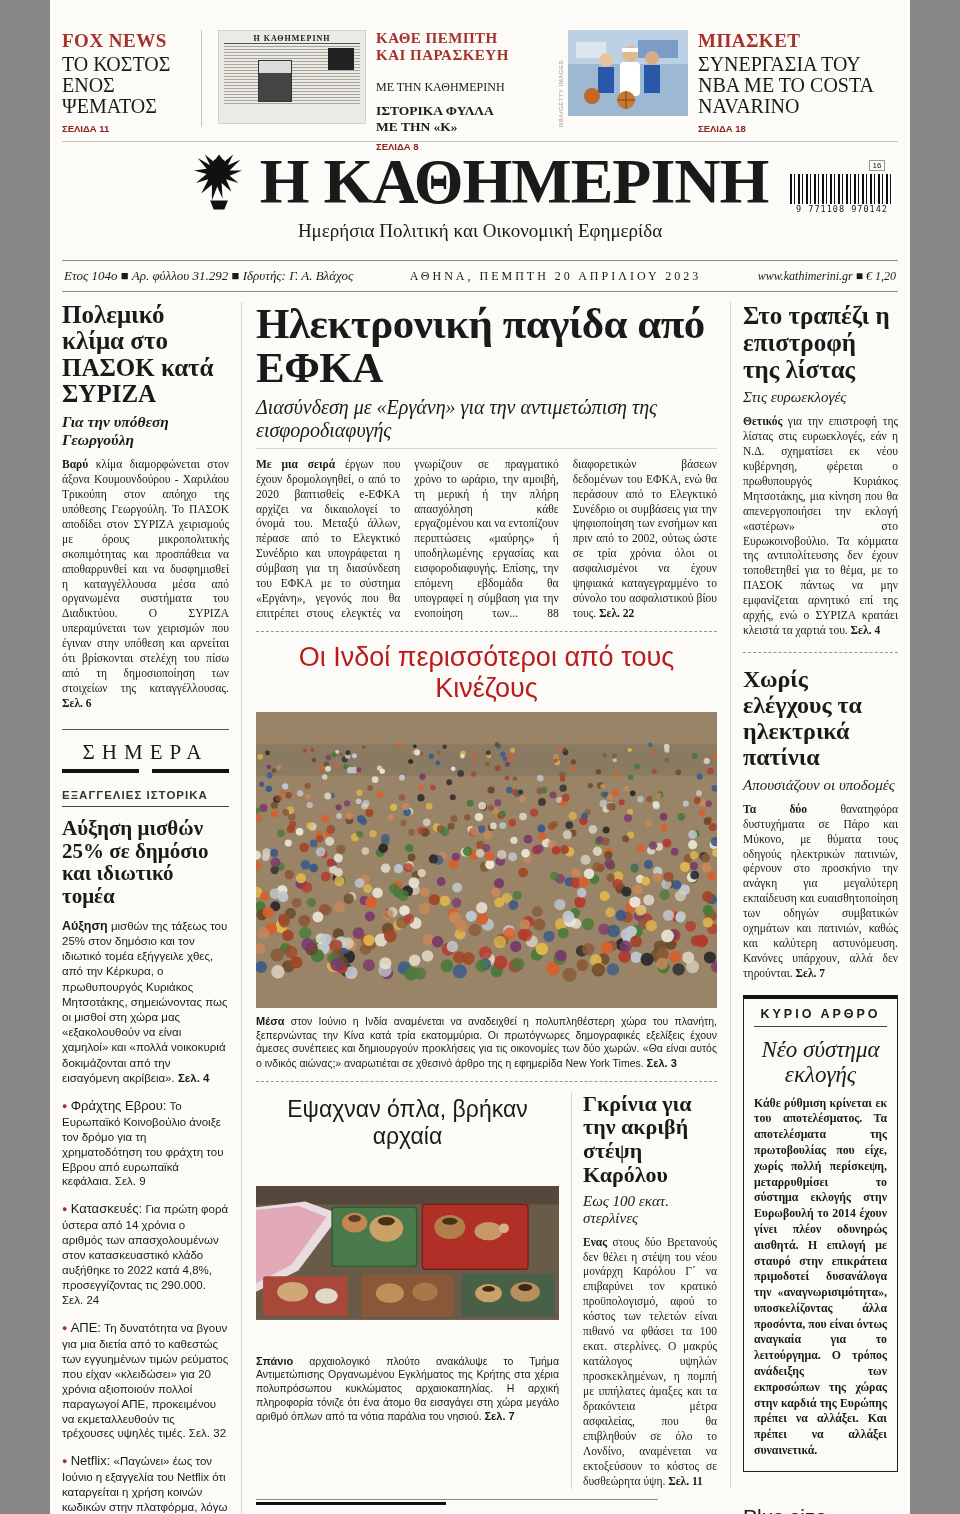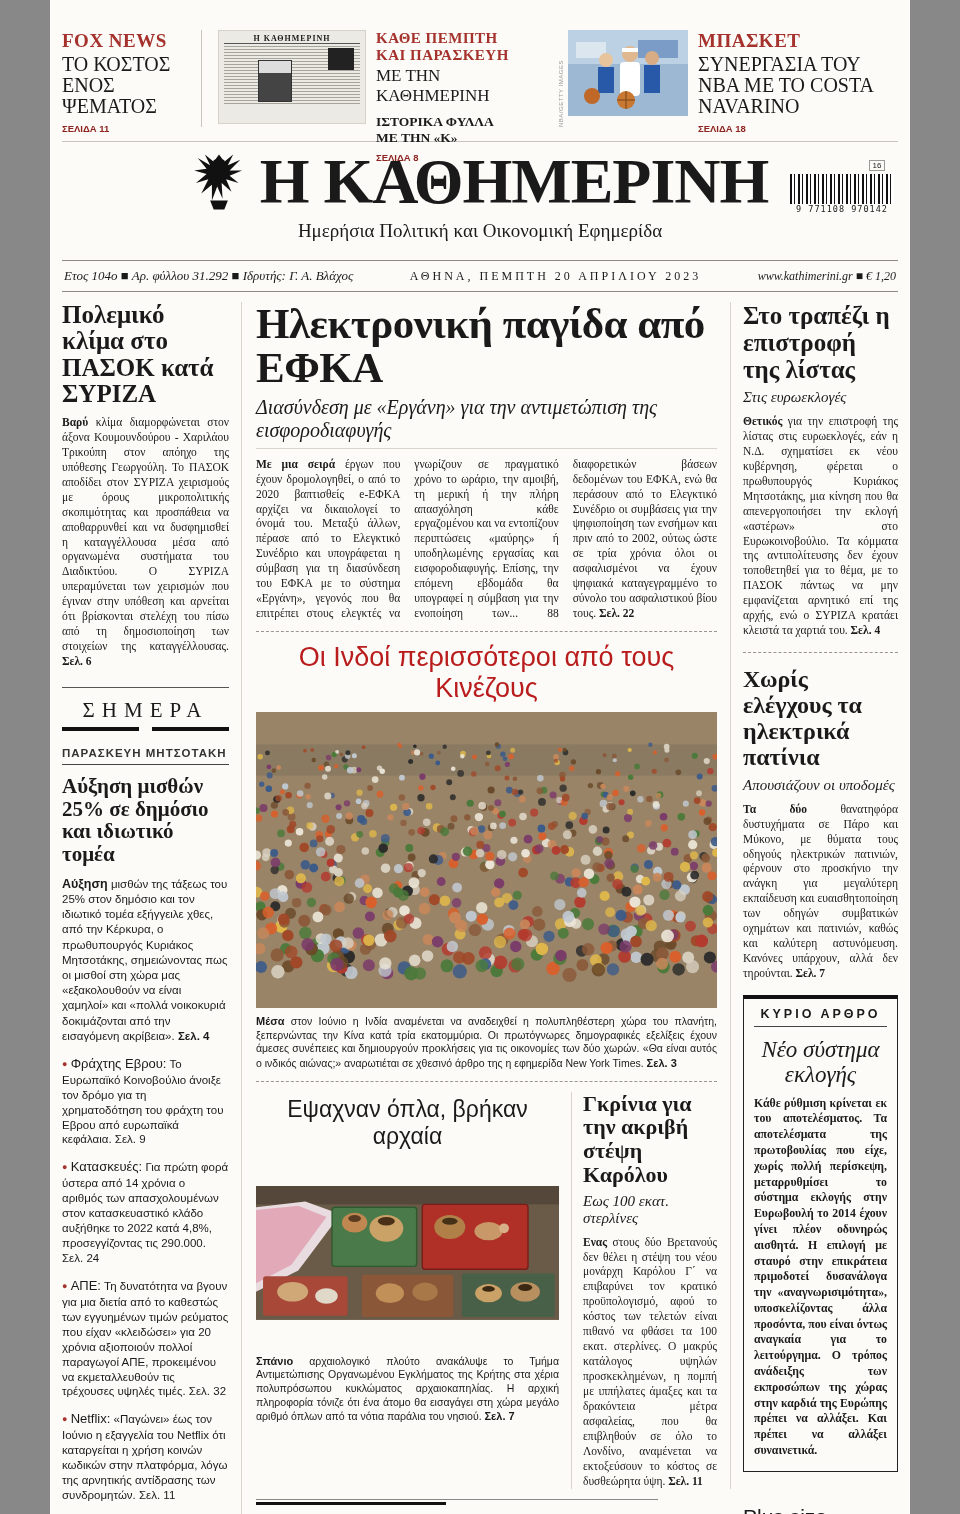--- a/index.html
+++ b/index.html
@@ -101,21 +101,21 @@
     <div class="teaser">
       <div class="np-thumb">
         <div class="np-head">Η ΚΑΘΗΜΕΡΙΝΗ</div>
         <div class="np-lines">
           <span class="np-photo"></span>
           <span class="np-photo2"></span>
         </div>
       </div>
       <div>
         <div class="kicker-red sm" style="width:140px">ΚΑΘΕ ΠΕΜΠΤΗ ΚΑΙ ΠΑΡΑΣΚΕΥΗ</div>
-        <div style="font-size:17px; margin-top:3px">ΜΕ ΤΗΝ ΚΑΘΗΜΕΡΙΝΗ</div>
+        <div style="font-size:12px; margin-top:17px">ΜΕ ΤΗΝ ΚΑΘΗΜΕΡΙΝΗ</div>
         <div style="font-size:13.5px; font-weight:bold; margin-top:8px">ΙΣΤΟΡΙΚΑ ΦΥΛΛΑ ΜΕ ΤΗΝ «Κ»</div>
         <div class="page-ref">ΣΕΛΙΔΑ 8</div>
       </div>
     </div>
     <div class="teaser" style="margin-left:26px">
       <div class="bb-wrap">
         <span class="v-credit">NBA/GETTY IMAGES</span>
         <svg class="bb-thumb" viewBox="0 0 120 86">
           <rect width="120" height="86" fill="#9db8d2"></rect>
           <rect y="0" width="120" height="34" fill="#bcd2e4"></rect>
@@ -163,26 +163,27 @@
     <span>Ετος 104ο ■ Αρ. φύλλου 31.292 ■ Ιδρυτής: Γ. Α. Βλάχος</span>
     <span class="center">ΑΘΗΝΑ, ΠΕΜΠΤΗ 20 ΑΠΡΙΛΙΟΥ 2023</span>
     <span class="right">www.kathimerini.gr ■ € 1,20</span>
   </div>
 
   <div class="content">
 
     <div class="rail">
       <div>
         <div class="rail-title">Πολεμικό κλίμα στο ΠΑΣΟΚ κατά ΣΥΡΙΖΑ</div>
+        <div class="rail-deck">Για την υπόθεση Γεωργούλη</div>
         <p class="body"><b>Βαρύ</b> <span>κλίμα διαμορφώνεται στον άξονα Κουμουνδούρου - Χαριλάου Τρικούπη στον απόηχο της υπόθεσης Γεωργούλη. Το ΠΑΣΟΚ αποδίδει στον ΣΥΡΙΖΑ χειρισμούς με όρους μικροπολιτικής σκοπιμότητας και προσπάθεια να αποθαρρυνθεί και να δυσφημισθεί η καταγγέλλουσα μέσα από οργανωμένα συστήματα του Διαδικτύου. Ο ΣΥΡΙΖΑ υπεραμύνεται των χειρισμών που έγιναν στην υπόθεση και αρνείται ότι βρίσκονται στελέχη του πίσω από τη δημοσιοποίηση των στοιχείων της καταγγέλλουσας.</span> <span class="pg">Σελ. 6</span></p>
       </div>
 
       <div class="simera-head">ΣΗΜΕΡΑ</div>
       <div class="simera-bar"></div>
-      <div class="sec-kicker">ΠΑΡΑΣΚΕΥΗ ΜΗΤΣΟΤΑΚΗ</div>
+      <div class="sec-kicker">ΕΞΑΓΓΕΛΙΕΣ ΙΣΤΟΡΙΚΑ</div>
       <div class="simera-title">Αύξηση μισθών 25% σε δημόσιο και ιδιωτικό τομέα</div>
       <p class="body sans-body" style="margin-top:10px"><b style="font-size:12.5px">Αύξηση</b> <span>μισθών της τάξεως του 25% στον δημόσιο και τον ιδιωτικό τομέα εξήγγειλε χθες, από την Κέρκυρα, ο πρωθυπουργός Κυριάκος Μητσοτάκης, σημειώνοντας πως οι μισθοί στη χώρα μας «εξακολουθούν να είναι χαμηλοί» και «πολλά νοικοκυριά δοκιμάζονται από την εισαγόμενη ακρίβεια».</span> <b>Σελ. 4</b></p>
 
       <div class="bullet"><span class="dot">●</span> <span class="term">Φράχτης Εβρου:</span> <span>Το Ευρωπαϊκό Κοινοβούλιο άνοιξε τον δρόμο για τη χρηματοδότηση του φράχτη του Εβρου από ευρωπαϊκά κεφάλαια. Σελ. 9</span></div>
       <div class="bullet"><span class="dot">●</span> <span class="term">Κατασκευές:</span> <span>Για πρώτη φορά ύστερα από 14 χρόνια ο αριθμός των απασχολουμένων στον κατασκευαστικό κλάδο αυξήθηκε το 2022 κατά 4,8%, προσεγγίζοντας τις 290.000. Σελ. 24</span></div>
       <div class="bullet"><span class="dot">●</span> <span class="term">ΑΠΕ:</span> <span>Τη δυνατότητα να βγουν για μια διετία από το καθεστώς των εγγυημένων τιμών ρεύματος που είχαν «κλειδώσει» για 20 χρόνια αξιοποιούν πολλοί παραγωγοί ΑΠΕ, προκειμένου να εκμεταλλευθούν τις τρέχουσες υψηλές τιμές. Σελ. 32</span></div>
       <div class="bullet"><span class="dot">●</span> <span class="term">Netflix:</span> <span>«Παγώνει» έως τον Ιούνιο η εξαγγελία του Netflix ότι καταργείται η χρήση κοινών κωδικών στην πλατφόρμα, λόγω της αρνητικής αντίδρασης των συνδρομητών. Σελ. 11</span></div>
 
     </div>
 

